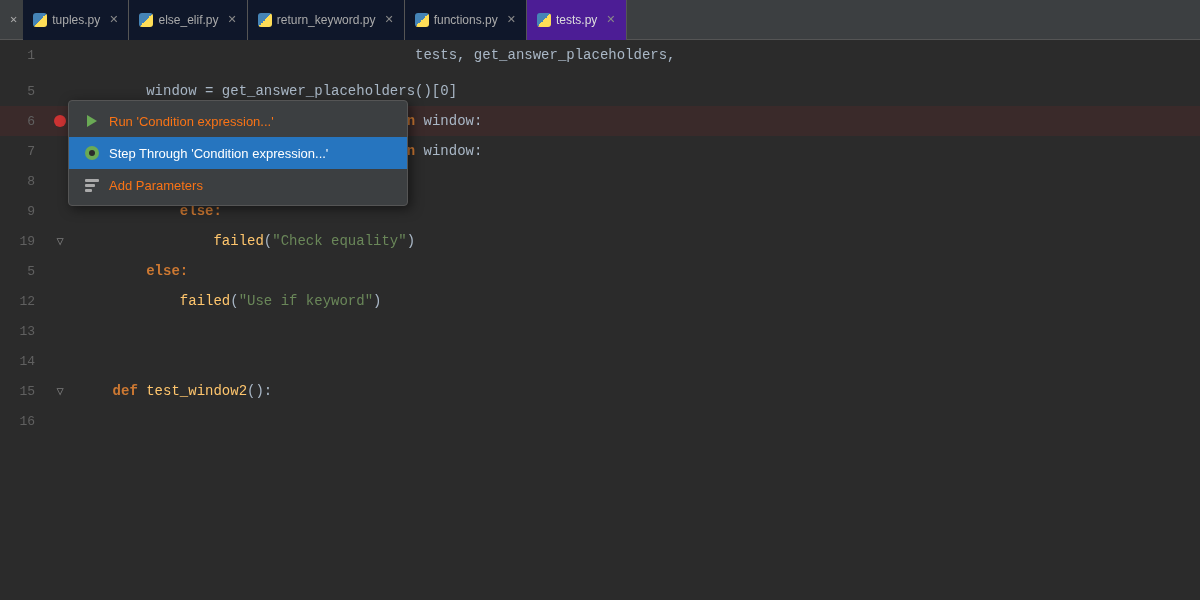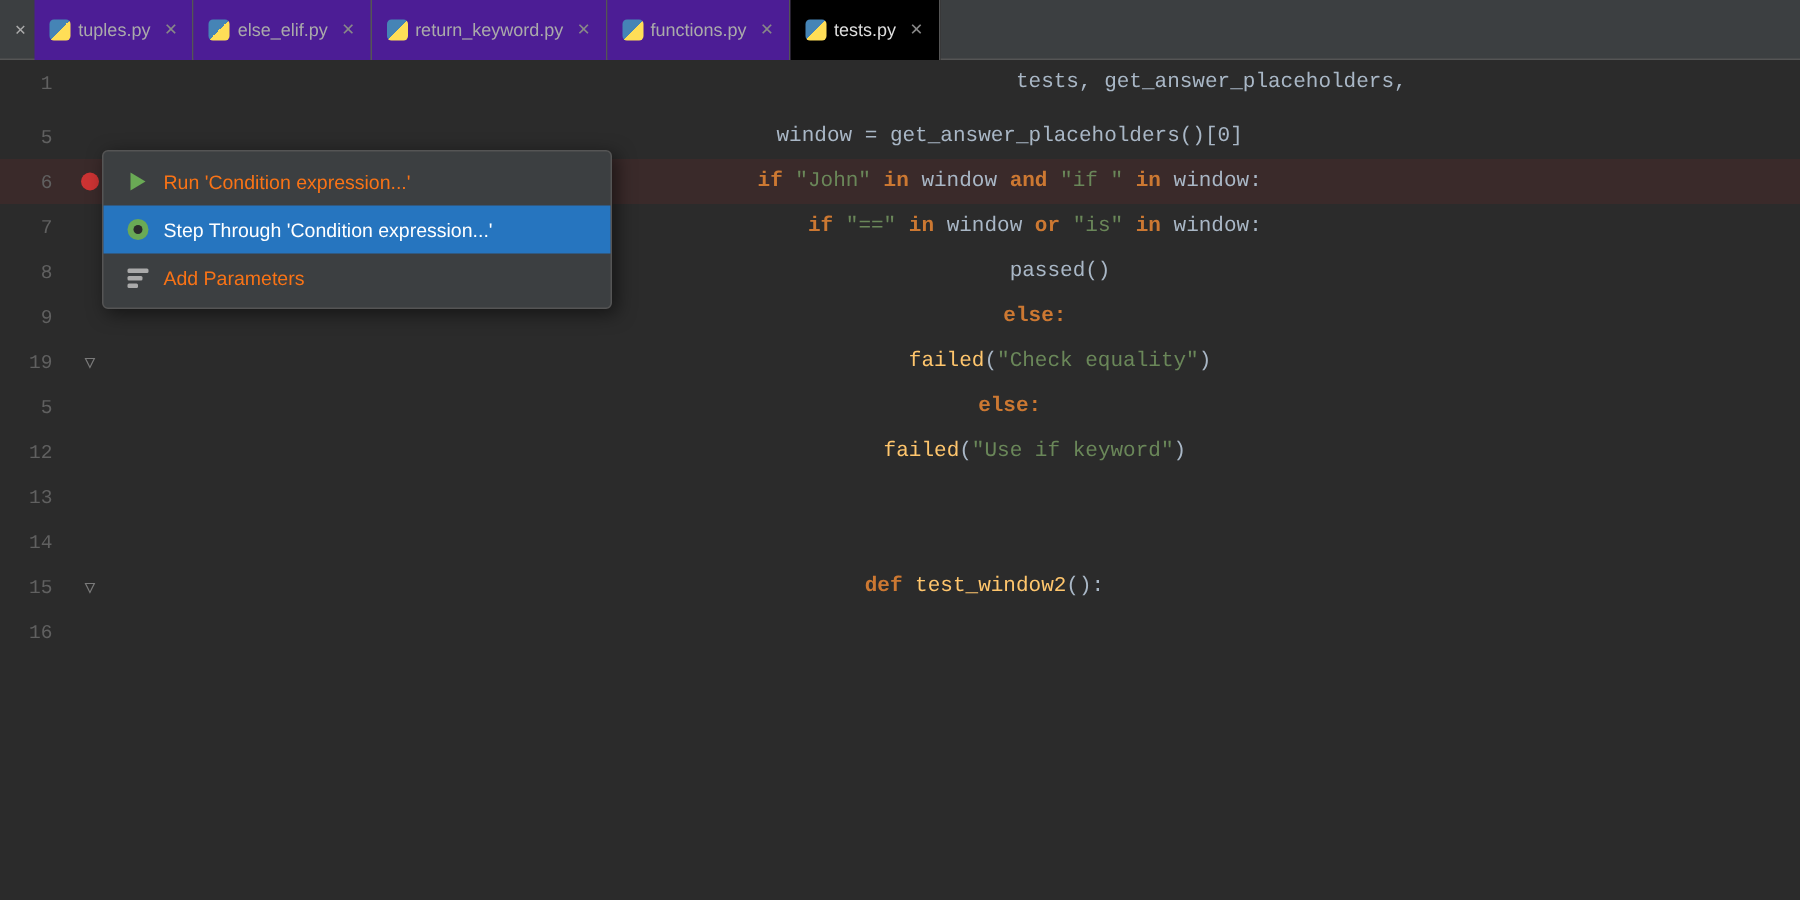--- a/index.html
+++ b/index.html
@@ -27,32 +27,32 @@
       font-size: 12px;
       padding: 0 6px;
       cursor: pointer;
     }
 
     .tab {
       display: flex;
       align-items: center;
       height: 40px;
       padding: 0 10px;
-      background: #4c1d95;
+      background: #0f172a;
       border-right: 1px solid #555;
       color: #aaa;
       font-size: 12px;
       font-family: Arial, sans-serif;
       cursor: pointer;
       white-space: nowrap;
       gap: 5px;
     }
 
     .tab.active {
-      background: #000000;
+      background: #4c1d95;
       color: #ddd;
     }
 
     .tab-icon {
       width: 14px;
       height: 14px;
       display: inline-flex;
       align-items: center;
       justify-content: center;
     }
@@ -121,21 +121,20 @@
     .fold-arrow {
       color: #7a7a7a;
       font-size: 12px;
     }
 
     .code-content {
       flex: 1;
       padding-left: 4px;
       color: #a9b7c6;
       white-space: pre;
-      text-align: center;
     }
 
     
     .line-highlighted {
       background: #3a2a2a;
     }
 
     
     .context-menu {
       position: absolute;

